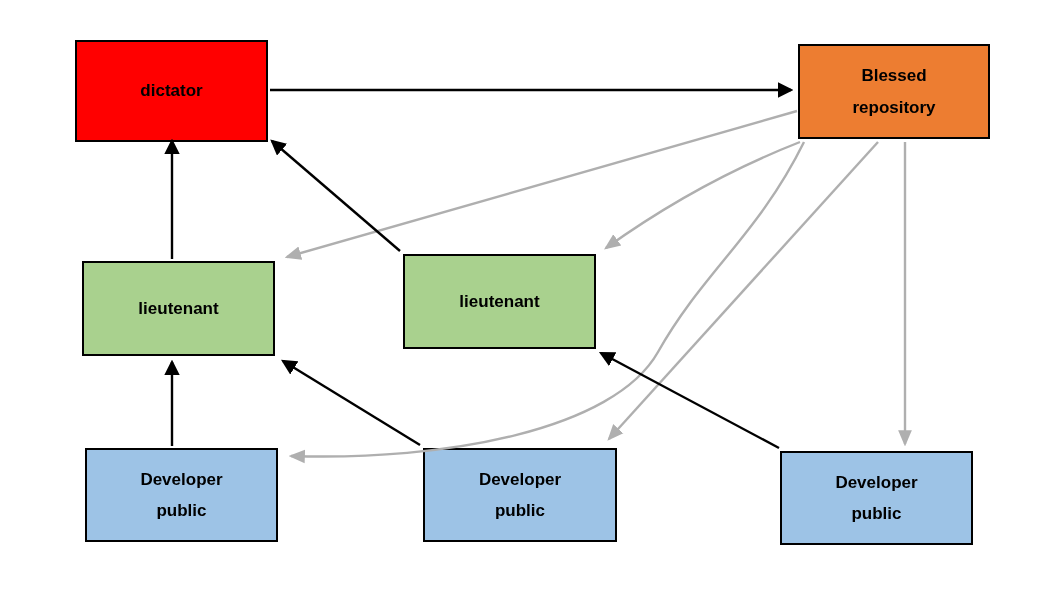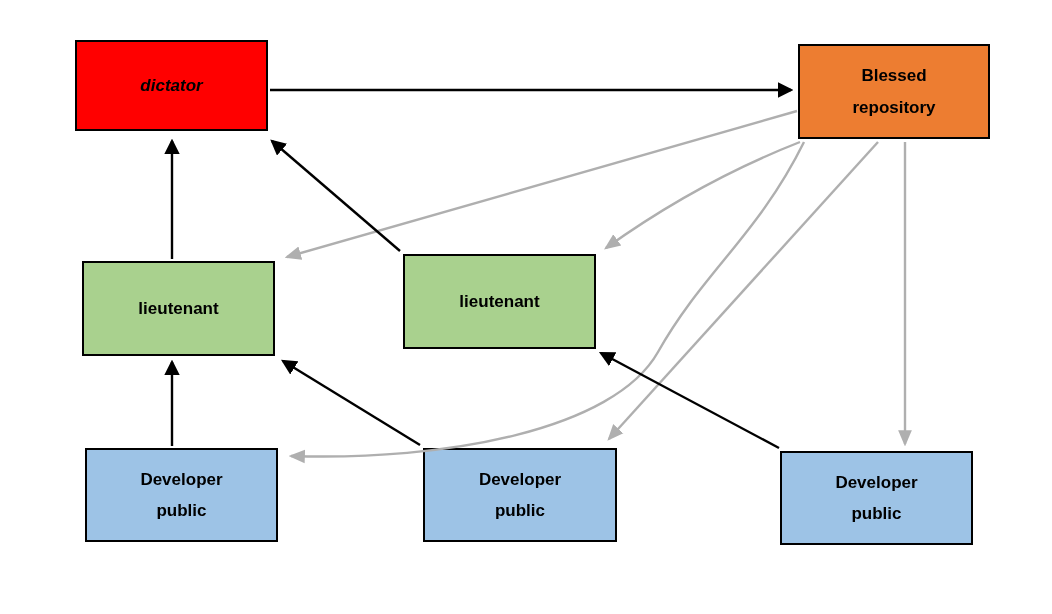--- a/index.html
+++ b/index.html
@@ -26,21 +26,21 @@
     z-index: 1;
   }
   .node .label {
     font-weight: bold;
     font-size: 17px;
     color: #000000;
     line-height: 1.85;
     white-space: pre-line;
   }
   
-  #node-dictator        { left: 75px;  top: 40px;  width: 193px; height: 91px; font-style: italic; }
+  #node-dictator        { left: 75px;  top: 40px;  width: 193px; height: 102px; }
   #node-blessed-repo    { left: 798px; top: 44px;  width: 192px; height: 95px; }
   #node-lieutenant-left { left: 82px;  top: 261px; width: 193px; height: 95px; }
   #node-lieutenant-right{ left: 403px; top: 254px; width: 193px; height: 95px; }
   #node-developer-left  { left: 85px;  top: 448px; width: 193px; height: 94px; }
   #node-developer-middle{ left: 423px; top: 448px; width: 194px; height: 94px; }
   #node-developer-right { left: 780px; top: 451px; width: 193px; height: 94px; }
 
   svg.edges {
     position: absolute;
     left: 0; top: 0;

